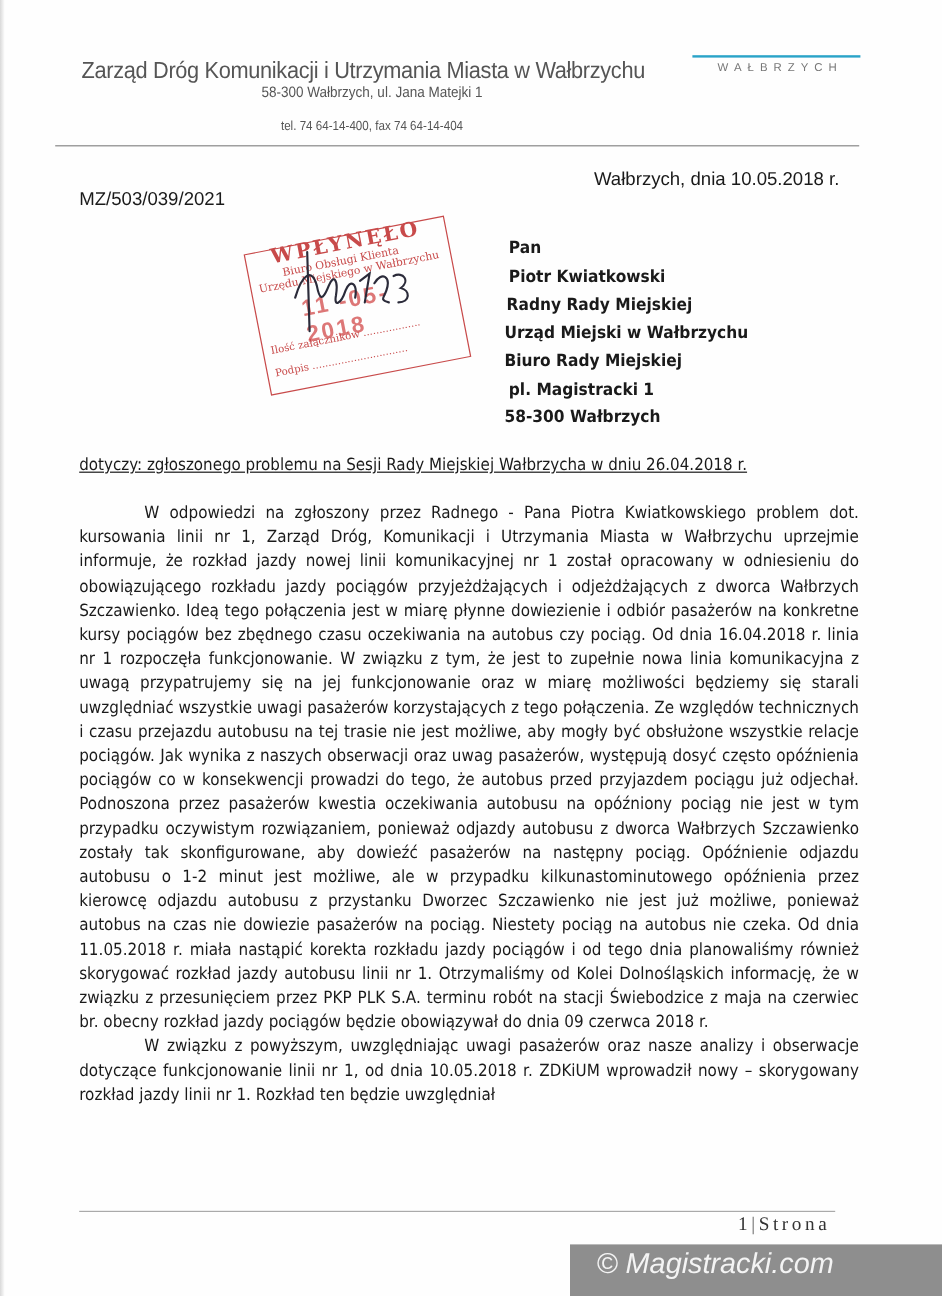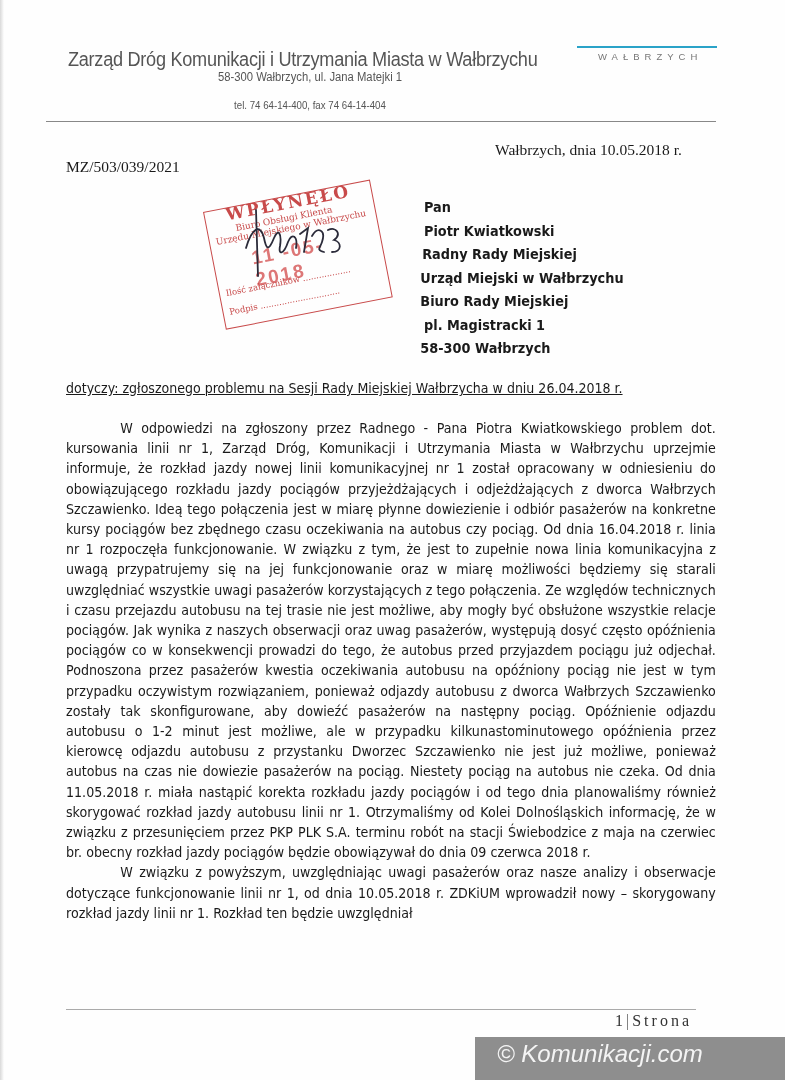--- a/index.html
+++ b/index.html
@@ -17,21 +17,21 @@
     .lh-addr { position: absolute; left: 0; width: 620px; text-align: center; top: 70px; font-family: "Liberation Sans", sans-serif; font-size: 12.5px; color: #555; transform: scaleX(0.9); transform-origin: 310px; white-space: nowrap; }
     .lh-row3 { position: absolute; top: 87px; left: 86px; font-family: "Liberation Sans", sans-serif; font-size: 8.5px; color: #777; white-space: nowrap; }
     .lh-row3 span { margin-right: 16px; }
     .lh-tel { position: absolute; left: 0; width: 620px; text-align: center; top: 99px; font-family: "Liberation Sans", sans-serif; font-size: 11px; color: #555; transform: scaleX(0.88); transform-origin: 310px; white-space: nowrap; }
     .logo { position: absolute; left: 565px; top: 44px; width: 155px; }
     .logo-word { font-family: "Liberation Sans", sans-serif; font-weight: bold; font-size: 31px; color: #2aa3c8; letter-spacing: 0.5px; line-height: 34px; }
     .logo-line { height: 2px; background: #2aa3c8; width: 140px; margin: 2px 0 0 12px; }
     .logo-city { font-family: "Liberation Sans", sans-serif; font-size: 9.5px; color: #777; letter-spacing: 5px; margin: 3px 0 0 33px; }
     .hr-top { position: absolute; left: 46px; width: 670px; top: 121px; height: 1px; background: #888; }
 
-    .serif { font-family: Liberation Serif, serif; color: #1a1a1a; }
+    .serif { font-family: Liberation Sans, sans-serif; color: #1a1a1a; }
     .date-line { position: absolute; left: 495px; top: 141px; font-size: 15.5px; }
     .ref-no { position: absolute; left: 66px; top: 158px; font-size: 15.5px; }
 
     
     .stamp { position: absolute; left: 203px; top: 212px; width: 168px; height: 118px; transform: rotate(-11deg); transform-origin: left top; border: 1.6px solid #c84a4a; color: #c84a4a; font-family: "DejaVu Serif", serif; }
     .stamp-title { position: absolute; left: 0; width: 100%; text-align: center; top: -4px; font-weight: bold; font-size: 17px; letter-spacing: 2px; }
     .stamp-l1 { position: absolute; left: 28px; top: 16px; font-size: 9px; }
     .stamp-l2 { position: absolute; left: 6px; top: 26px; font-size: 9px; white-space: nowrap; }
     .stamp-date { position: absolute; left: 38px; top: 43px; font-family: "Liberation Sans", sans-serif; font-size: 19px; font-weight: bold; color: #d77; letter-spacing: 2px; }
     .stamp-att { position: absolute; left: 6px; top: 78px; font-size: 8.5px; white-space: nowrap; }
@@ -103,14 +103,14 @@
     <p>W odpowiedzi na zgłoszony przez Radnego - Pana Piotra Kwiatkowskiego problem dot. kursowania linii nr 1, Zarząd Dróg, Komunikacji i Utrzymania Miasta w Wałbrzychu uprzejmie informuje, że rozkład jazdy nowej linii komunikacyjnej nr 1 został opracowany w odniesieniu do obowiązującego rozkładu jazdy pociągów przyjeżdżających i odjeżdżających z dworca Wałbrzych Szczawienko. Ideą tego połączenia jest w miarę płynne dowiezienie i odbiór pasażerów na konkretne kursy pociągów bez zbędnego czasu oczekiwania na autobus czy pociąg. Od dnia 16.04.2018 r. linia nr 1 rozpoczęła funkcjonowanie. W związku z tym, że jest to zupełnie nowa linia komunikacyjna z uwagą przypatrujemy się na jej funkcjonowanie oraz w miarę możliwości będziemy się starali uwzględniać wszystkie uwagi pasażerów korzystających z tego połączenia. Ze względów technicznych i czasu przejazdu autobusu na tej trasie nie jest możliwe, aby mogły być obsłużone wszystkie relacje pociągów. Jak wynika z naszych obserwacji oraz uwag pasażerów, występują dosyć często opóźnienia pociągów co w konsekwencji prowadzi do tego, że autobus przed przyjazdem pociągu już odjechał. Podnoszona przez pasażerów kwestia oczekiwania autobusu na opóźniony pociąg nie jest w tym przypadku oczywistym rozwiązaniem, ponieważ odjazdy autobusu z dworca Wałbrzych Szczawienko zostały tak skonfigurowane, aby dowieźć pasażerów na następny pociąg. Opóźnienie odjazdu autobusu o 1-2 minut jest możliwe, ale w przypadku kilkunastominutowego opóźnienia przez kierowcę odjazdu autobusu z przystanku Dworzec Szczawienko nie jest już możliwe, ponieważ autobus na czas nie dowiezie pasażerów na pociąg. Niestety pociąg na autobus nie czeka. Od dnia 11.05.2018 r. miała nastąpić korekta rozkładu jazdy pociągów i od tego dnia planowaliśmy również skorygować rozkład jazdy autobusu linii nr 1. Otrzymaliśmy od Kolei Dolnośląskich informację, że w związku z przesunięciem przez PKP PLK S.A. terminu robót na stacji Świebodzice z maja na czerwiec br. obecny rozkład jazdy pociągów będzie obowiązywał do dnia 09 czerwca 2018 r.</p>
     <p>W związku z powyższym, uwzględniając uwagi pasażerów oraz nasze analizy i obserwacje dotyczące funkcjonowanie linii nr 1, od dnia 10.05.2018 r. ZDKiUM wprowadził nowy – skorygowany rozkład jazdy linii nr 1. Rozkład ten będzie uwzględniał</p>
   </div>
 
   <div class="hr-bottom"></div>
 
   <div class="watermark"></div>
   <div class="page-num">
     <span>1</span><span class="sep">|</span><span>Strona</span>
   </div>
-  <div class="wm-text">© Komunikacji.com</div>
+  <div class="wm-text">© Magistracki.com</div>
 </div>
 
 </body></html>

